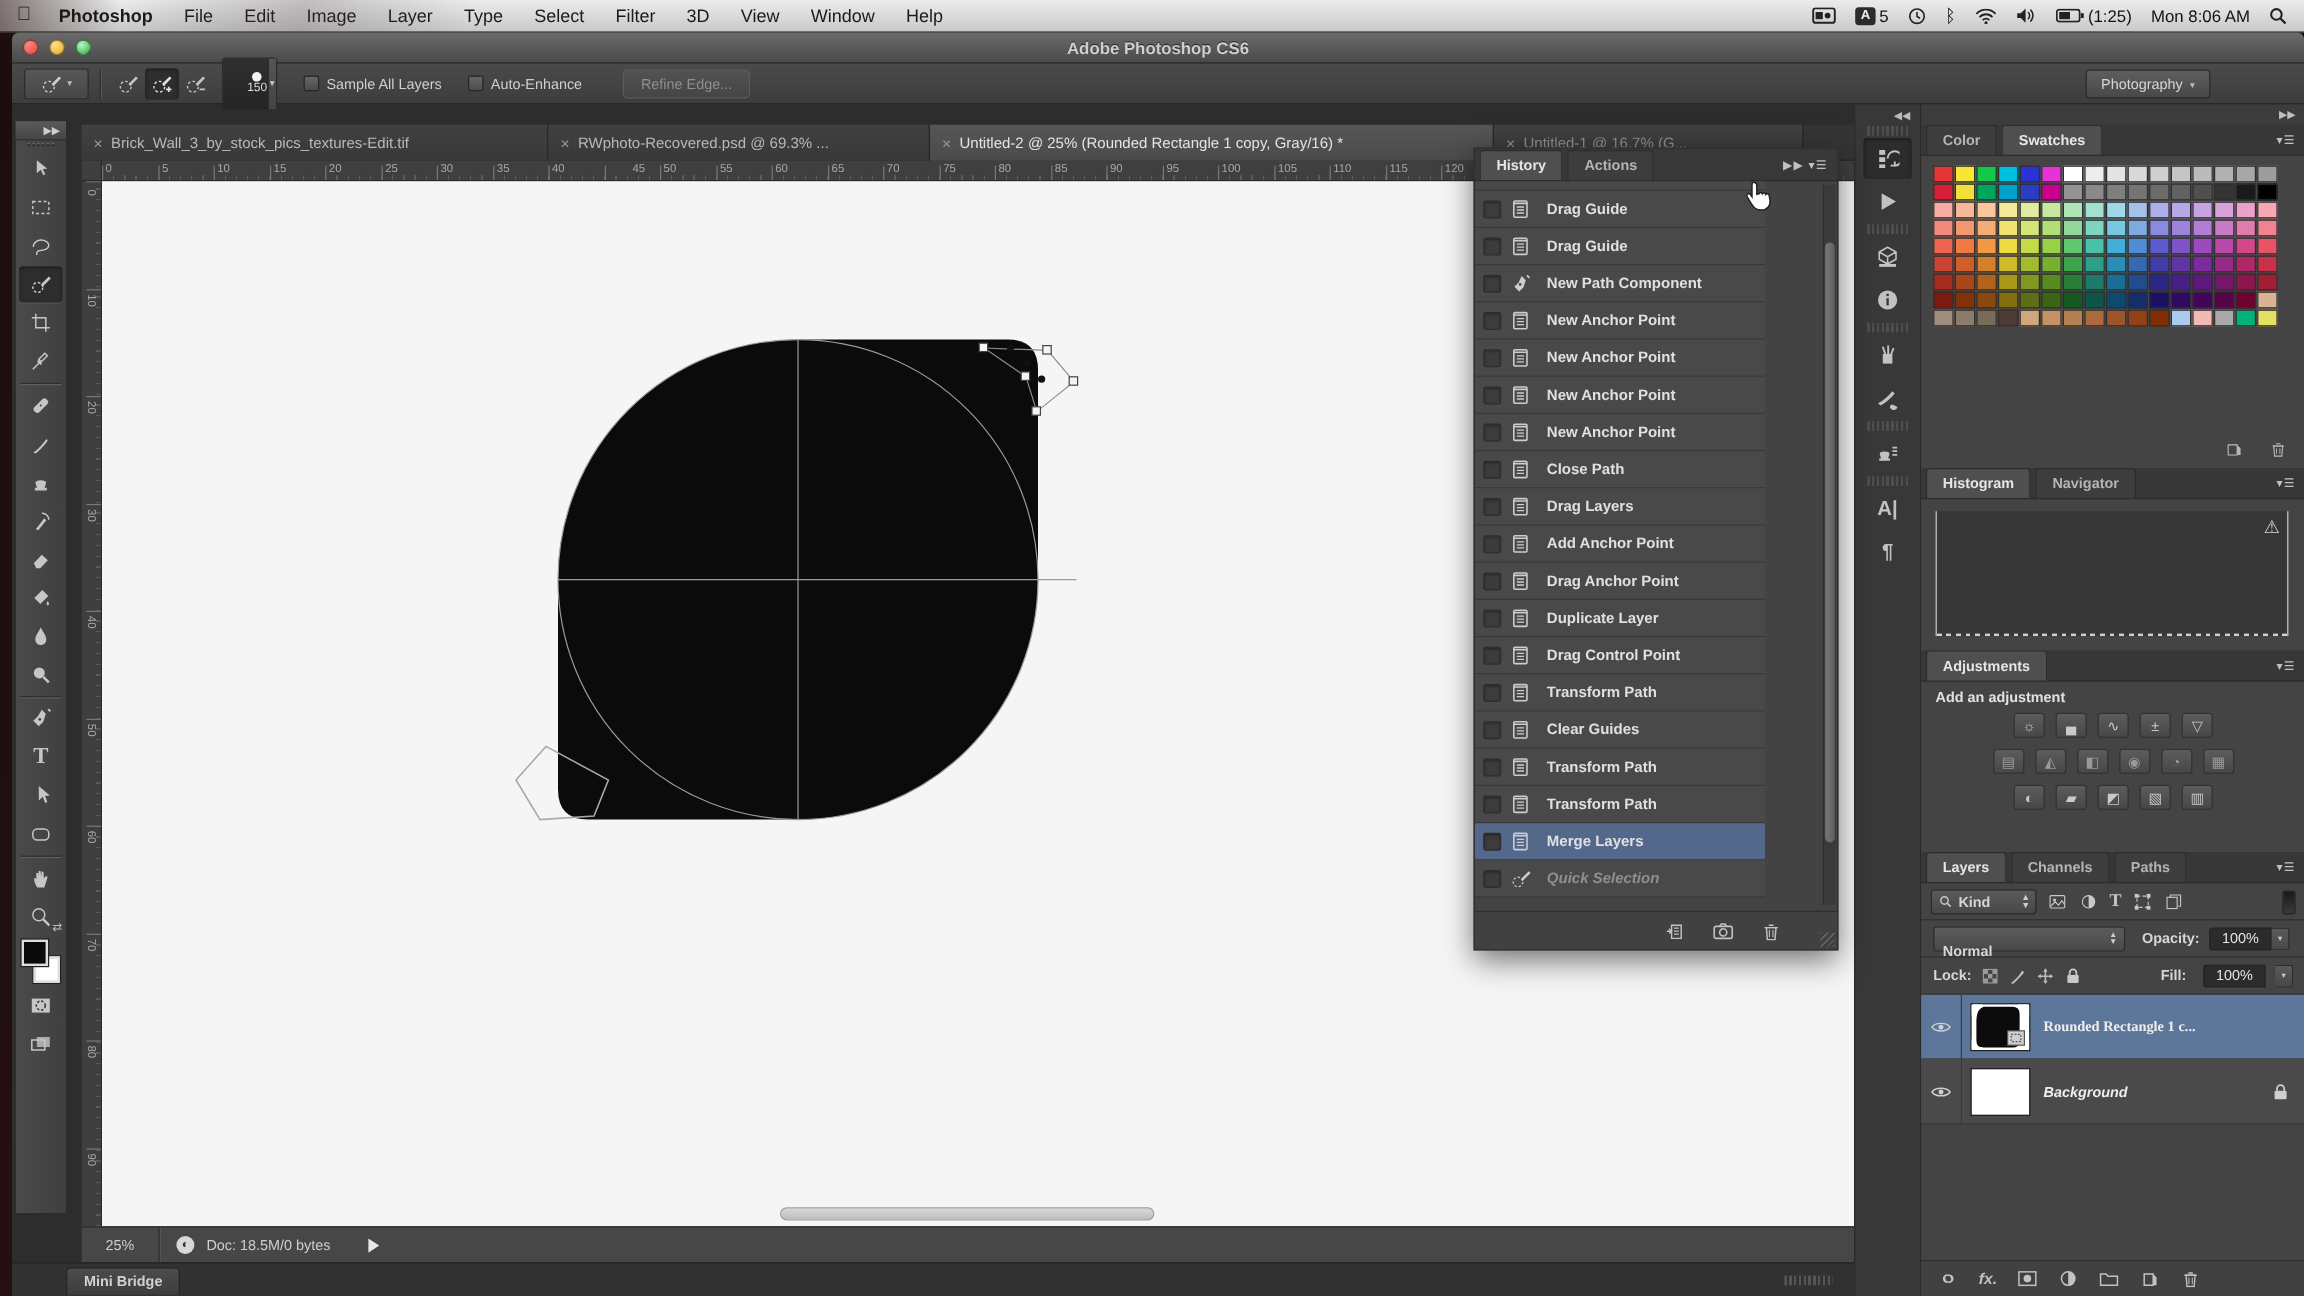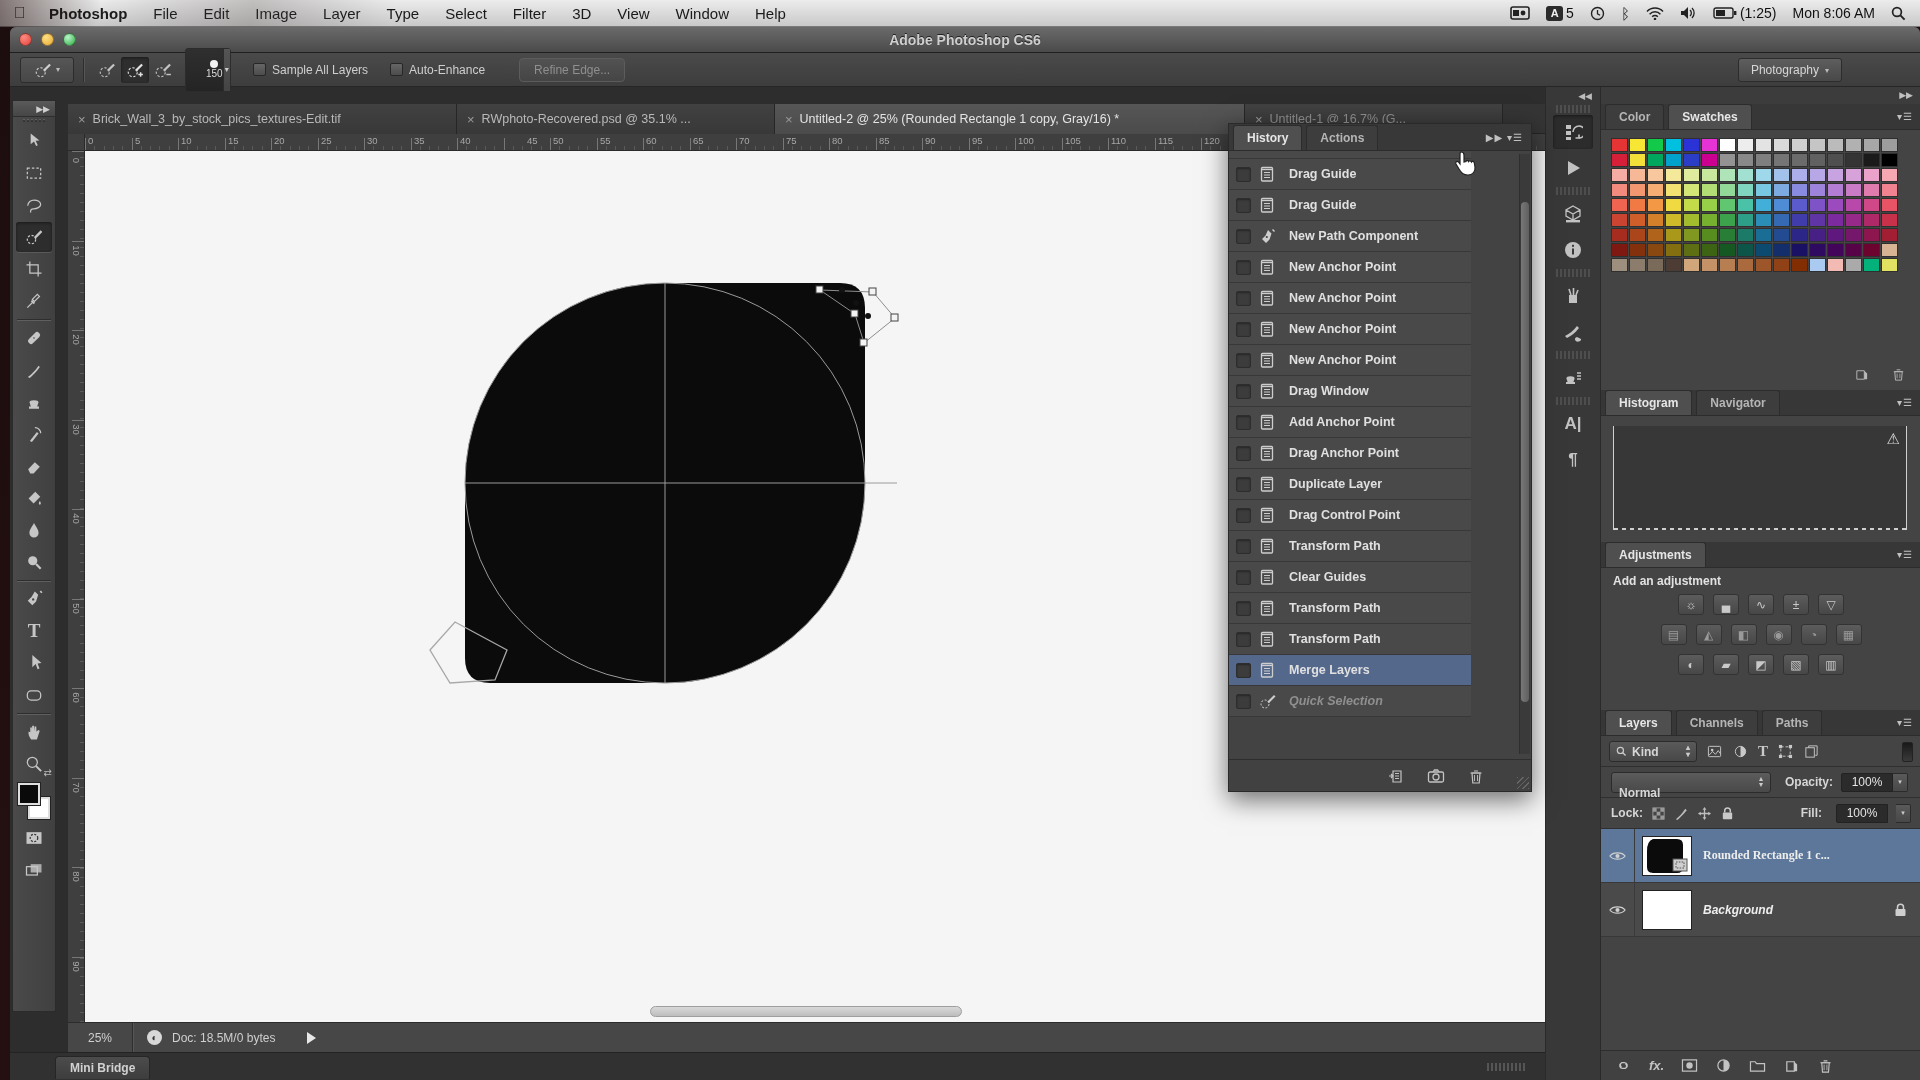--- a/index.html
+++ b/index.html
@@ -339,21 +339,21 @@
   </div>
 </div>
 
 <div class="abs" id="tabbar">
     <div class="doc-tab" style="width: 389px;">
       <span class="x">×</span>
       <span>Brick_Wall_3_by_stock_pics_textures-Edit.tif</span>
     </div>
     <div class="doc-tab" style="width: 318px;">
       <span class="x">×</span>
-      <span>RWphoto-Recovered.psd @ 35.1% ...</span>
+      <span>RWphoto-Recovered.psd @ 69.3% ...</span>
     </div>
     <div class="doc-tab active" style="width: 470px;">
       <span class="x">×</span>
       <span>Untitled-2 @ 25% (Rounded Rectangle 1 copy, Gray/16) *</span>
     </div>
     <div class="doc-tab dim" style="width: 258px;">
       <span class="x">×</span>
       <span>Untitled-1 @ 16.7% (G...</span>
     </div>
     <div id="tab-overflow">▶▶</div>
@@ -1164,21 +1164,32 @@
       </div>
       <div class="h-row">
         <span class="h-check"></span>
         <span class="h-ic">
           <svg viewBox="0 0 17 17">
             <rect x="2.5" y="1.5" width="11" height="13.5" rx="1" fill="none" stroke="currentColor" stroke-width="1.3"></rect>
             <path d="M2.5 3.5h11" stroke="currentColor" stroke-width="1.3"></path>
             <path d="M5 6.5h6M5 9h6M5 11.5h6" stroke="currentColor" stroke-width="1.1"></path>
           </svg>
         </span>
-        <span class="h-label">Drag Window</span>
+        <span class="h-label">Close Path</span>
+      </div>
+      <div class="h-row">
+        <span class="h-check"></span>
+        <span class="h-ic">
+          <svg viewBox="0 0 17 17">
+            <rect x="2.5" y="1.5" width="11" height="13.5" rx="1" fill="none" stroke="currentColor" stroke-width="1.3"></rect>
+            <path d="M2.5 3.5h11" stroke="currentColor" stroke-width="1.3"></path>
+            <path d="M5 6.5h6M5 9h6M5 11.5h6" stroke="currentColor" stroke-width="1.1"></path>
+          </svg>
+        </span>
+        <span class="h-label">Drag Layers</span>
       </div>
       <div class="h-row">
         <span class="h-check"></span>
         <span class="h-ic">
           <svg viewBox="0 0 17 17">
             <rect x="2.5" y="1.5" width="11" height="13.5" rx="1" fill="none" stroke="currentColor" stroke-width="1.3"></rect>
             <path d="M2.5 3.5h11" stroke="currentColor" stroke-width="1.3"></path>
             <path d="M5 6.5h6M5 9h6M5 11.5h6" stroke="currentColor" stroke-width="1.1"></path>
           </svg>
         </span>

